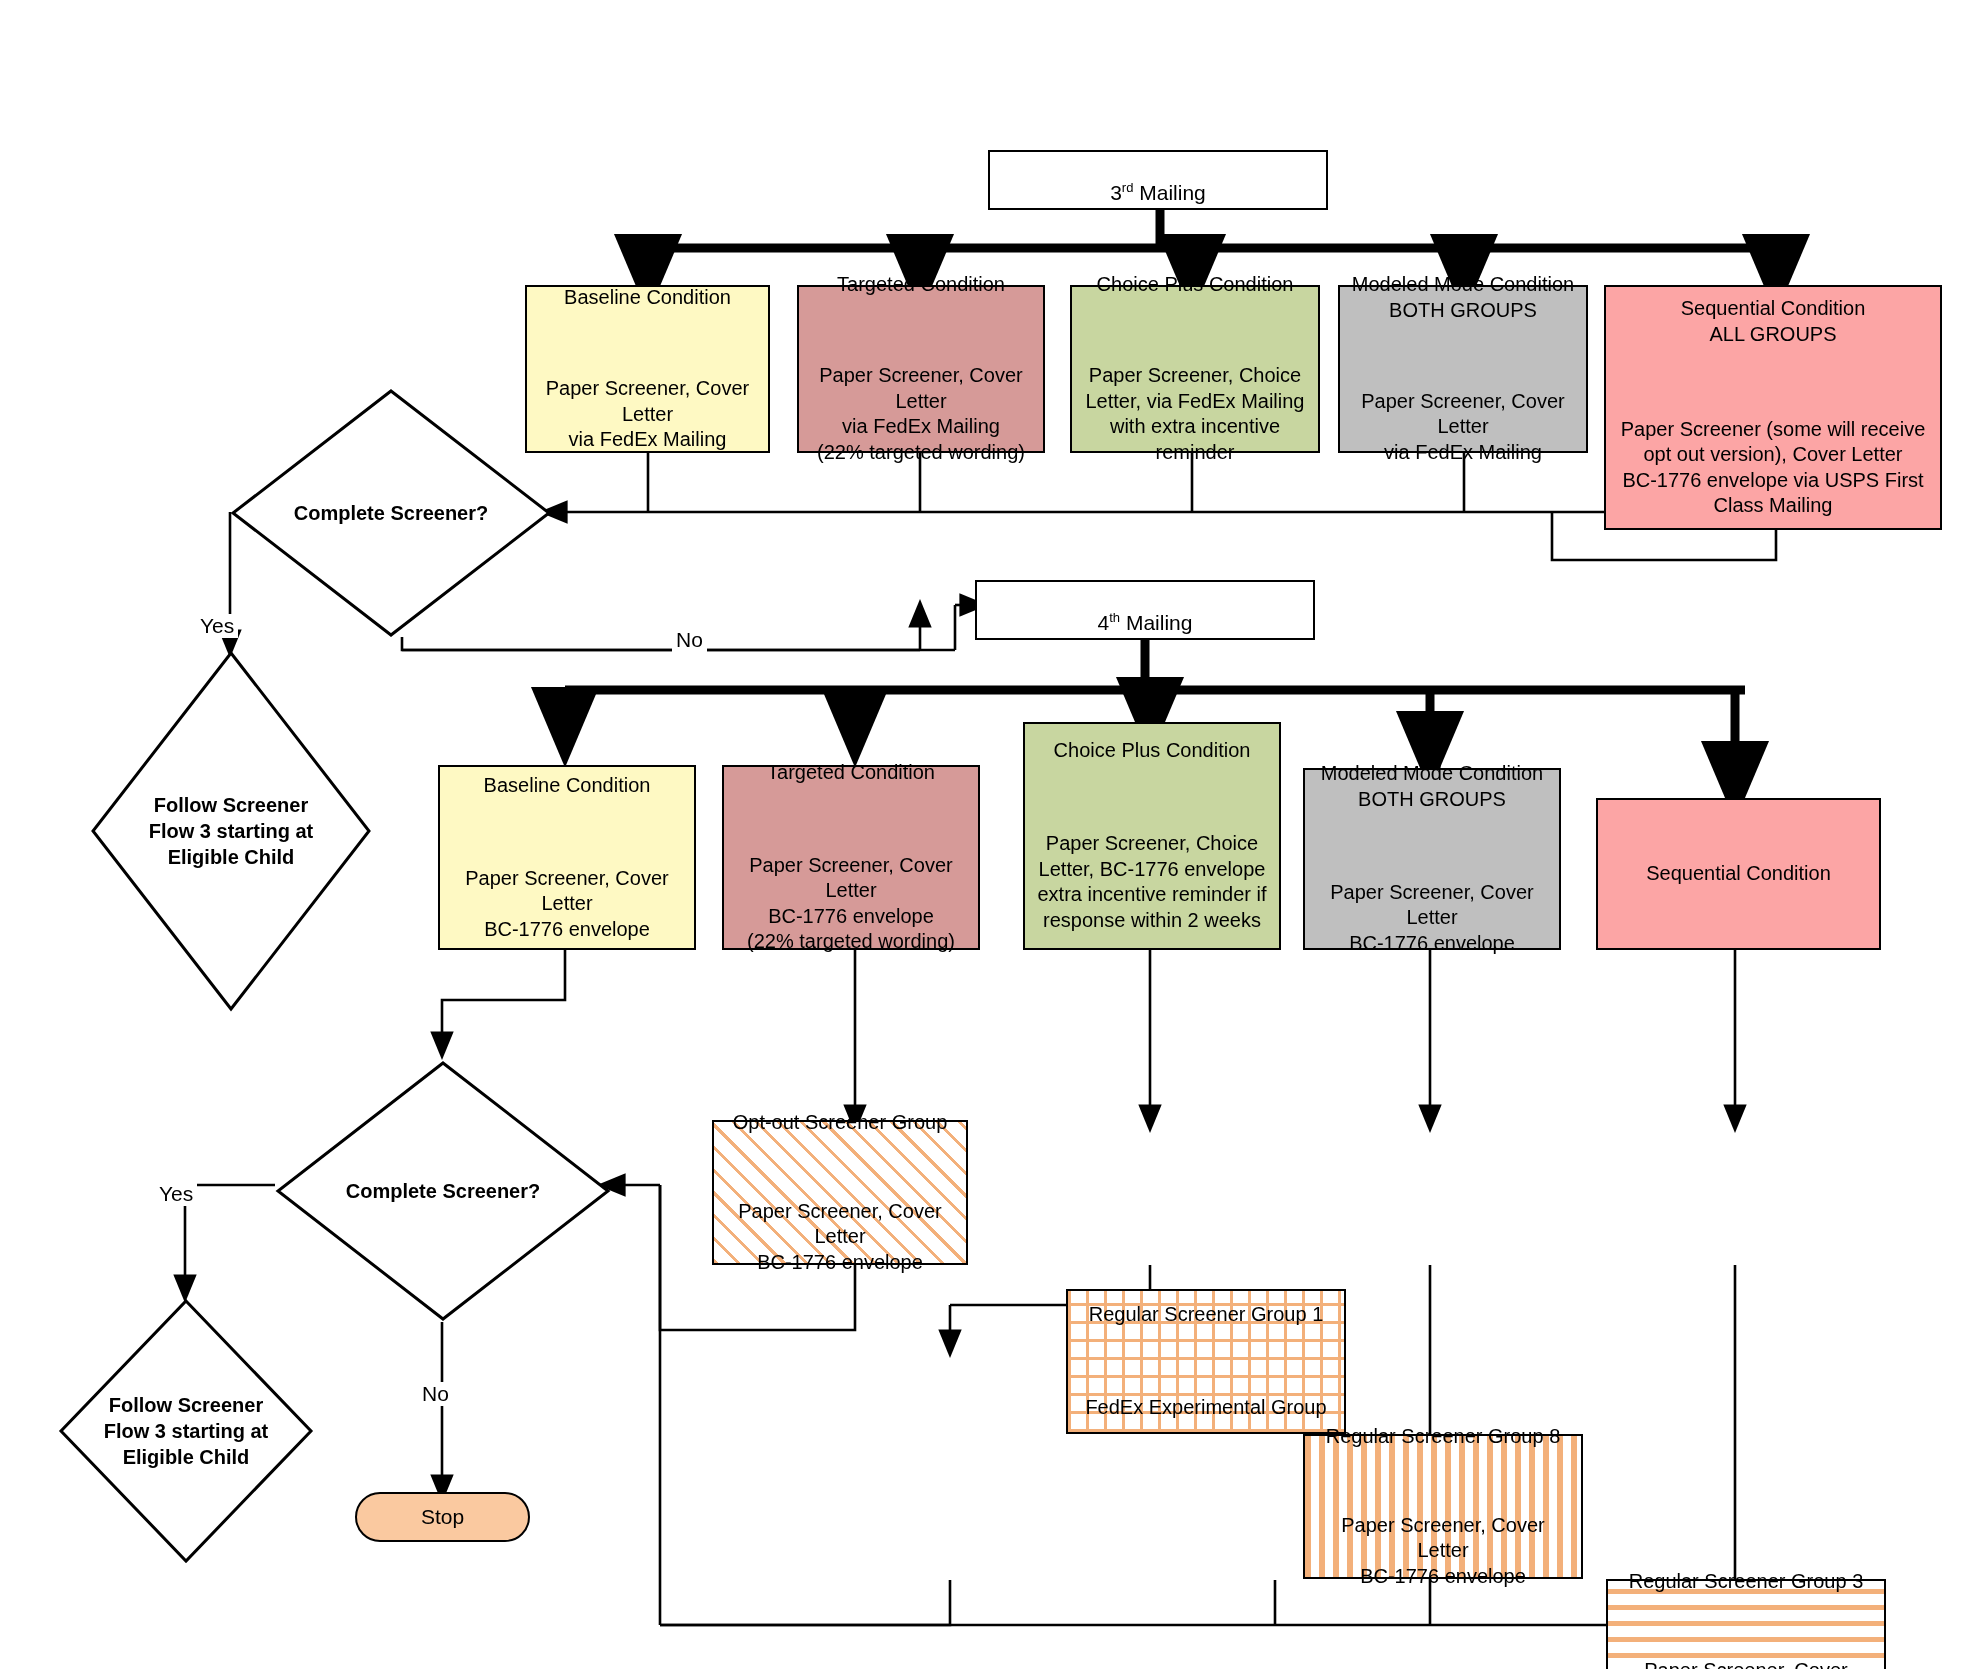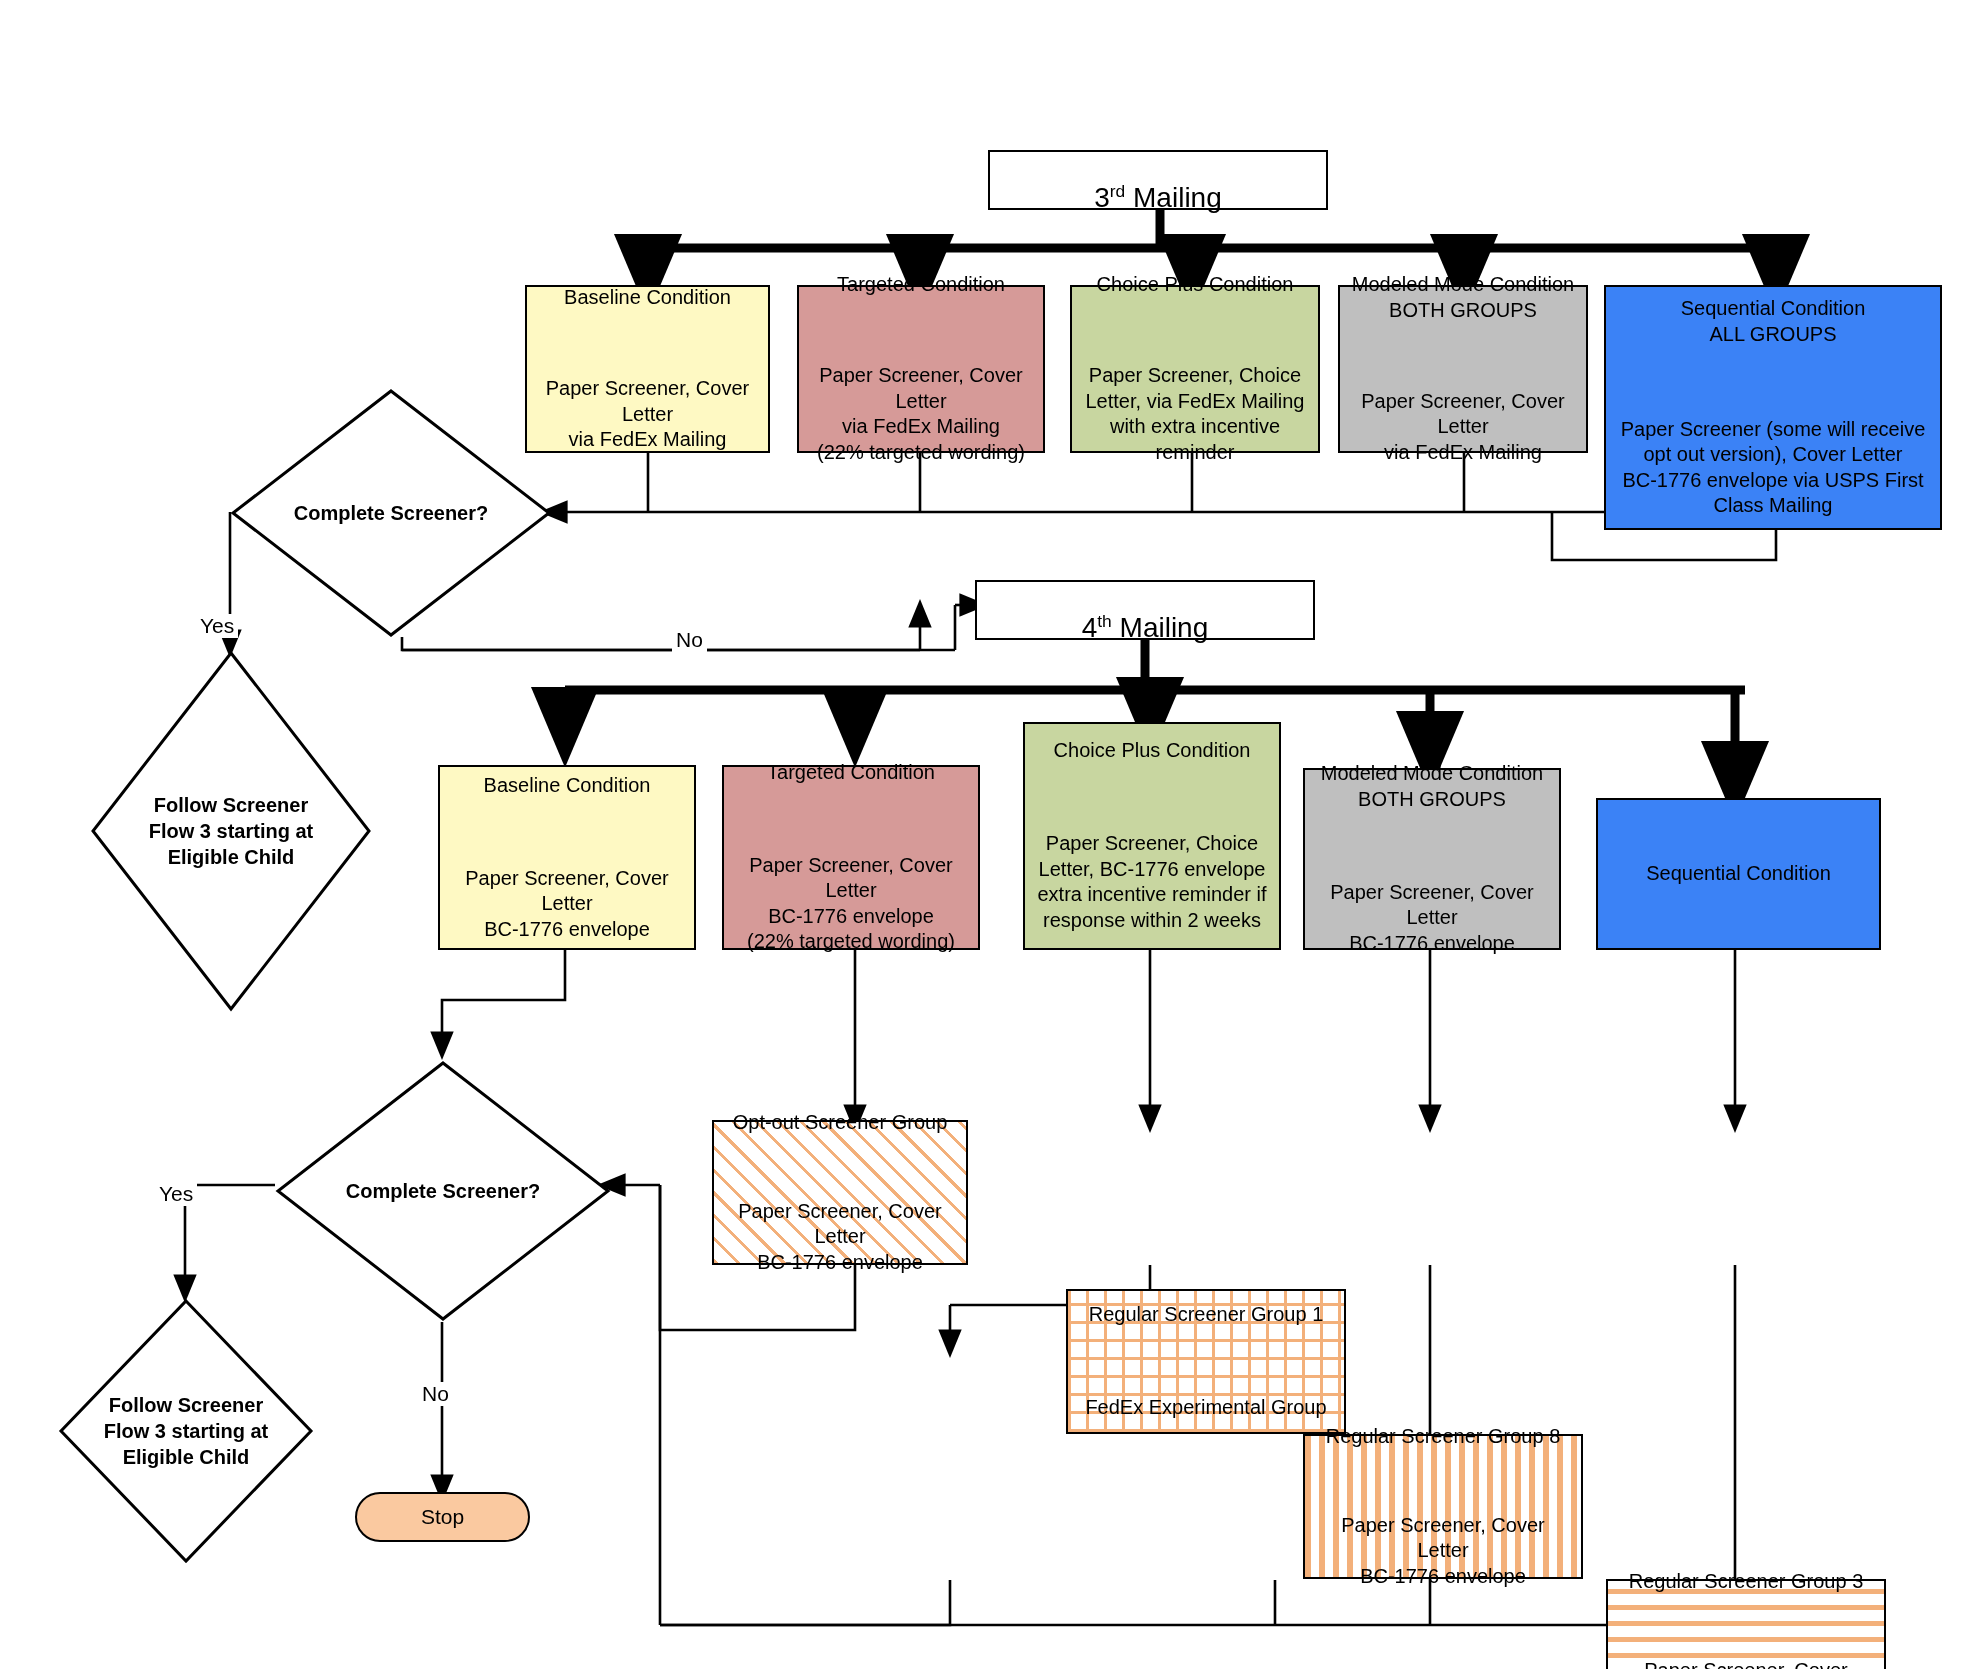--- a/index.html
+++ b/index.html
@@ -13,26 +13,26 @@
 
   .node{
     position:absolute;box-sizing:border-box;
     border:2px solid #000;
     display:flex;align-items:center;justify-content:center;
     text-align:center;font-size:20px;line-height:1.28;
     padding:6px 8px;
   }
   .node .txt{width:100%;white-space:pre-line;position:relative;z-index:2;}
 
-  .mail{background:#ffffff;border:2px solid #000;font-size:28px;}
+  .mail{background:#ffffff;border:2px solid #000;font-size:21px;}
   .blue{background:#fef9c3;}
   .red{background:#d69a98;}
   .green{background:#c8d6a0;}
   .gray{background:#bfbfbf;}
-  .orange{background:#3b82f6;}
+  .orange{background:#fca5a5;}
 
   
   .pat{position:relative;background:#ffffff;}
   .pat .txt{position:relative;z-index:3;}
   .pat::before{
     content:"";position:absolute;inset:0;z-index:1;pointer-events:none;
   }
   .pat-diag::before{
     background-image:repeating-linear-gradient(45deg,
       #f3b07a 0px,#f3b07a 3px,transparent 3px,transparent 16px);

